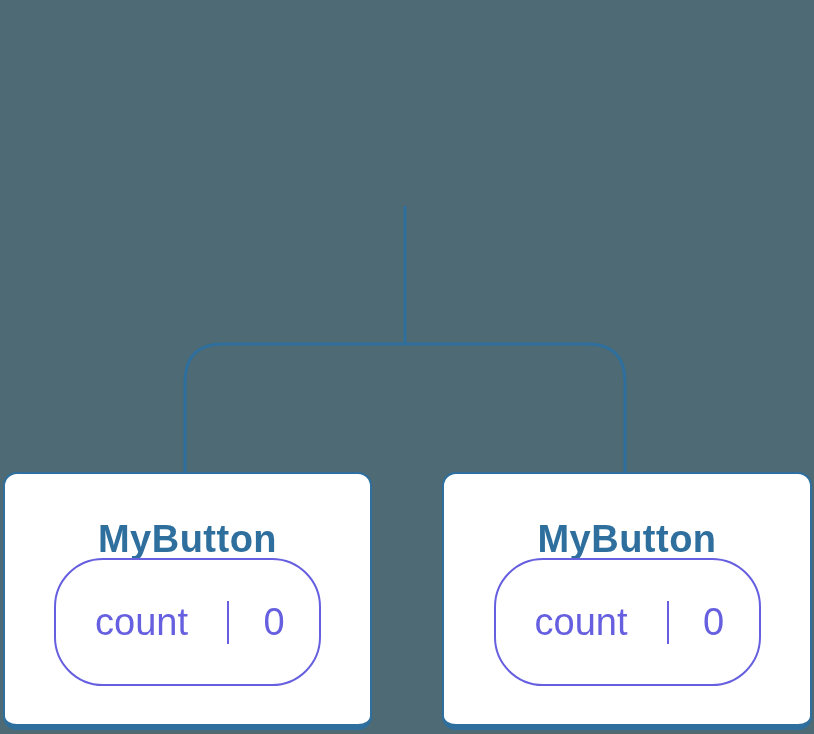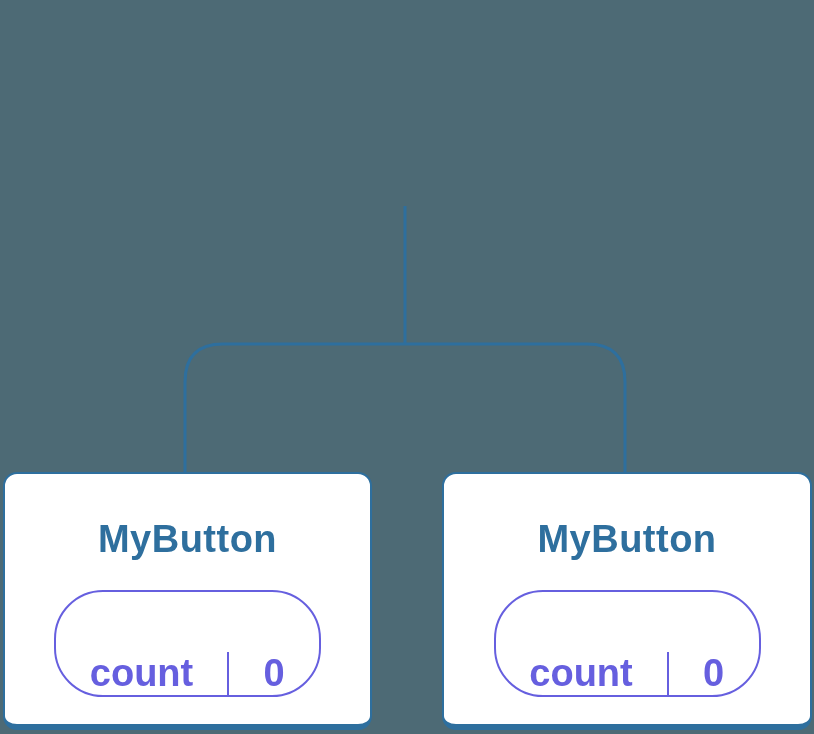--- a/index.html
+++ b/index.html
@@ -39,41 +39,40 @@
   }
   .card.root{
     left:222px;top:3px;
     width:370px;height:208px;
     justify-content:center;
   }
   .card.child{
     top:472px;
     width:370px;height:258px;
     padding-top:46px;
-    gap:32px;
   }
   .card.child-left{left:3px;width:369px;}
   .card.child-right{left:442px;}
   .card-label{
     color:var(--blue);
     font-size:38px;
     font-weight:600;
     letter-spacing:0.5px;
     line-height:1;
   }
   .pill{
-    width:267px;height:107px;
+    width:267px;height:128px;
     border:2.5px solid var(--purple);
     border-radius:49px;
     display:flex;
-    align-items:flex-end;
+    align-items:center;
     overflow:hidden;
     color:var(--purple);
     font-size:38px;
-    font-weight:700;
+    font-weight:400;
   }
   .pill-key{
     flex:1;
     display:flex;align-items:center;justify-content:center;
   }
   .pill-value{
     width:92px;
     border-left:2px solid var(--purple);
     display:flex;align-items:center;justify-content:center;
   }

